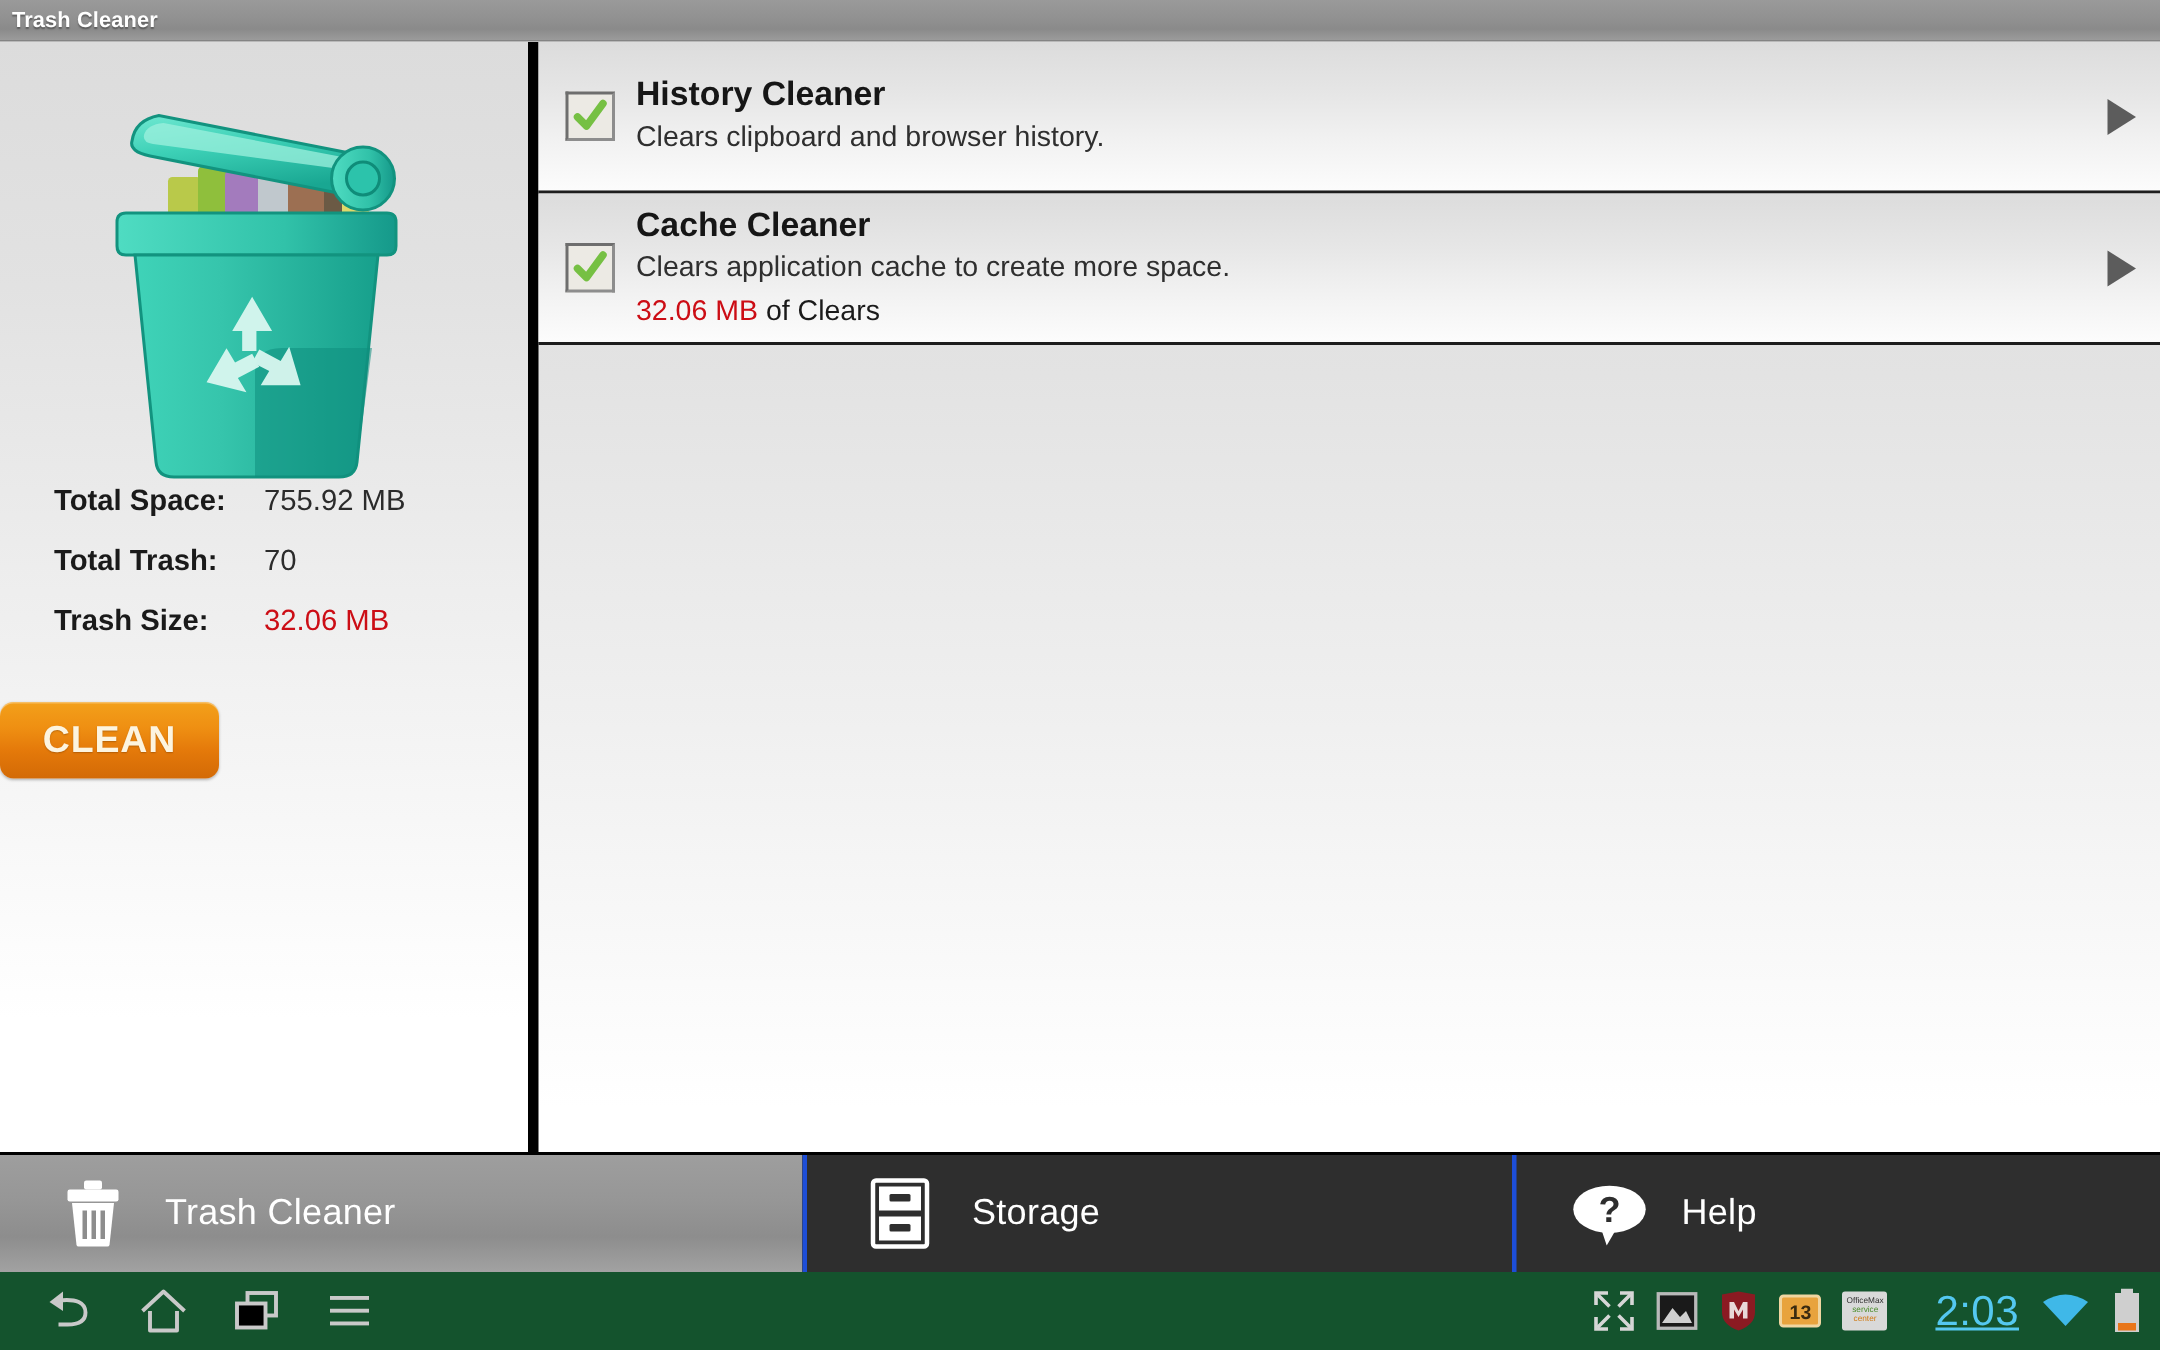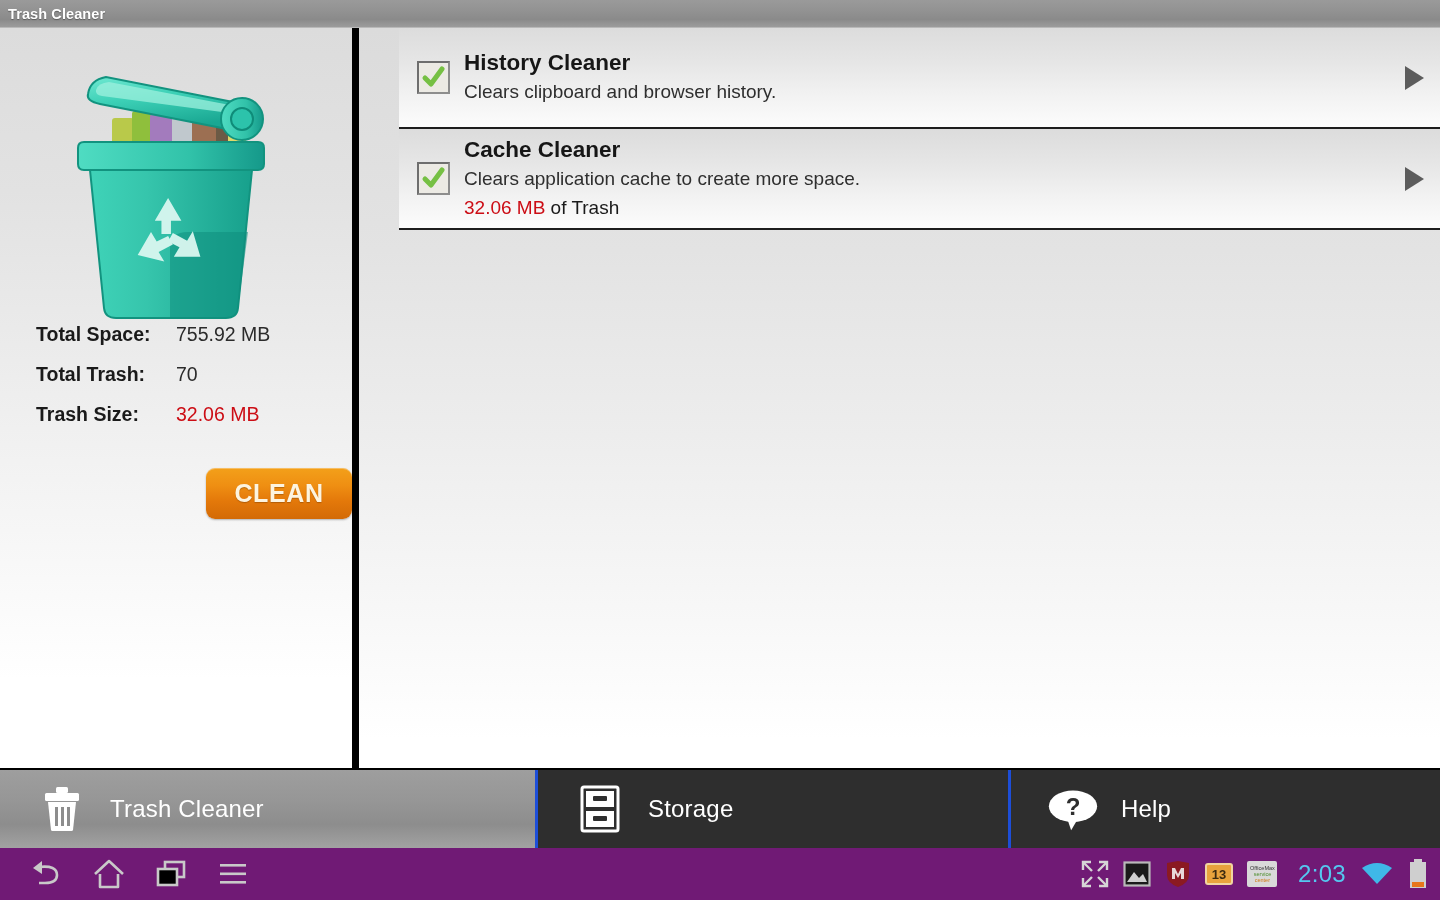--- a/index.html
+++ b/index.html
@@ -98,21 +98,21 @@
   .stat-value.danger {
     color: #cc0d15;
   }
 
   
   .clean-wrap {
     position: absolute;
     left: 0; top: 440px;
     width: 352px;
     display: flex;
-    justify-content: flex-end;
+    justify-content: flex-start;
   }
   .clean-button {
     width: 146px;
     height: 51px;
     border: none;
     border-radius: 9px;
     background: linear-gradient(to bottom, #f3a01a 0%, #ef8f12 34%, #e4790a 64%, #d36a06 100%);
     color: #fdf4df;
     font-family: "Liberation Sans", sans-serif;
     font-size: 25px;
@@ -124,21 +124,20 @@
   }
 
   
   .right-panel {
     position: absolute;
     left: 359px; top: 0;
     width: 1081px;
     height: 740px;
     background: linear-gradient(to bottom, #dbdbdb 0%, #e3e3e3 30%, #ededed 55%, #f7f7f7 78%, #ffffff 96%, #ffffff 100%);
     box-sizing: border-box;
-    padding-left: 40px;
   }
   .list-row {
     position: relative;
     height: 99px;
     border-bottom: 2px solid #1d1d1d;
     background: linear-gradient(to bottom, #dcdcdc 0%, #e6e6e6 35%, #f2f2f2 68%, #fcfcfc 100%);
     display: flex;
     align-items: center;
     cursor: pointer;
   }
@@ -234,21 +233,21 @@
     font-size: 24px;
     letter-spacing: 0.2px;
   }
 
   
   .navbar {
     position: absolute;
     left: 0; top: 848px;
     width: 1440px;
     height: 52px;
-    background: #701a75;
+    background: #14532d;
     display: flex;
     align-items: flex-end;
   }
   .nav-btn {
     width: 62px;
     height: 52px;
     display: flex;
     align-items: center;
     justify-content: center;
     cursor: pointer;
@@ -261,24 +260,25 @@
     display: flex;
     align-items: center;
   }
   .status-icon {
     margin-left: 14px;
     display: flex;
     align-items: center;
     justify-content: center;
   }
   .clock {
-    margin-left: 21px;
+    margin-left: 32px;
     color: #54c8f0;
-    font-size: 24px;
+    font-size: 28px;
     letter-spacing: 0.3px;
+    text-decoration: underline;
   }
   .badge-cal {
     width: 28px; height: 22px;
     background: #e8a33d;
     border: 2px solid #f0d5a0;
     border-radius: 3px;
     box-sizing: border-box;
     color: #3a2a10;
     font-size: 13px;
     font-weight: bold;
@@ -410,21 +410,21 @@
 
       <div class="list-row">
         <div class="row-check">
           <svg width="25" height="25" viewBox="0 0 25 25">
             <path d="M4 13 L10 19 L21 4" stroke="#76c043" stroke-width="5" fill="none" stroke-linecap="round" stroke-linejoin="round"></path>
           </svg>
         </div>
         <div class="row-text">
           <div class="row-title">Cache Cleaner</div>
           <div class="row-desc">Clears application cache to create more space.</div>
-          <div class="row-meta"><span class="amount">32.06 MB</span><span> of Trash</span></div>
+          <div class="row-meta"><span class="amount">32.06 MB</span><span> of Clears</span></div>
         </div>
         <div class="row-arrow"></div>
       </div>
 
     </div>
   </div>
 
   <div class="tabbar">
 
     <div class="tab selected" style="width:535px;">

